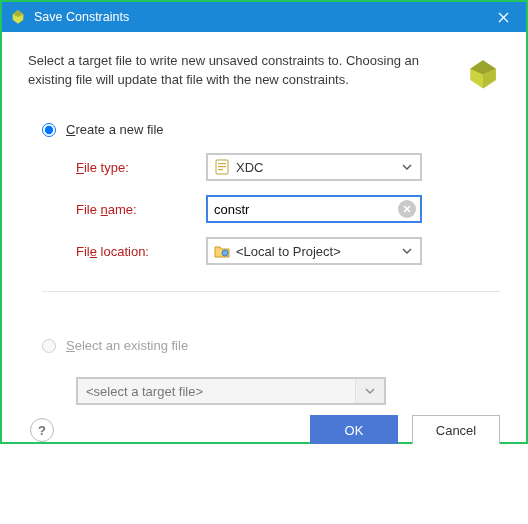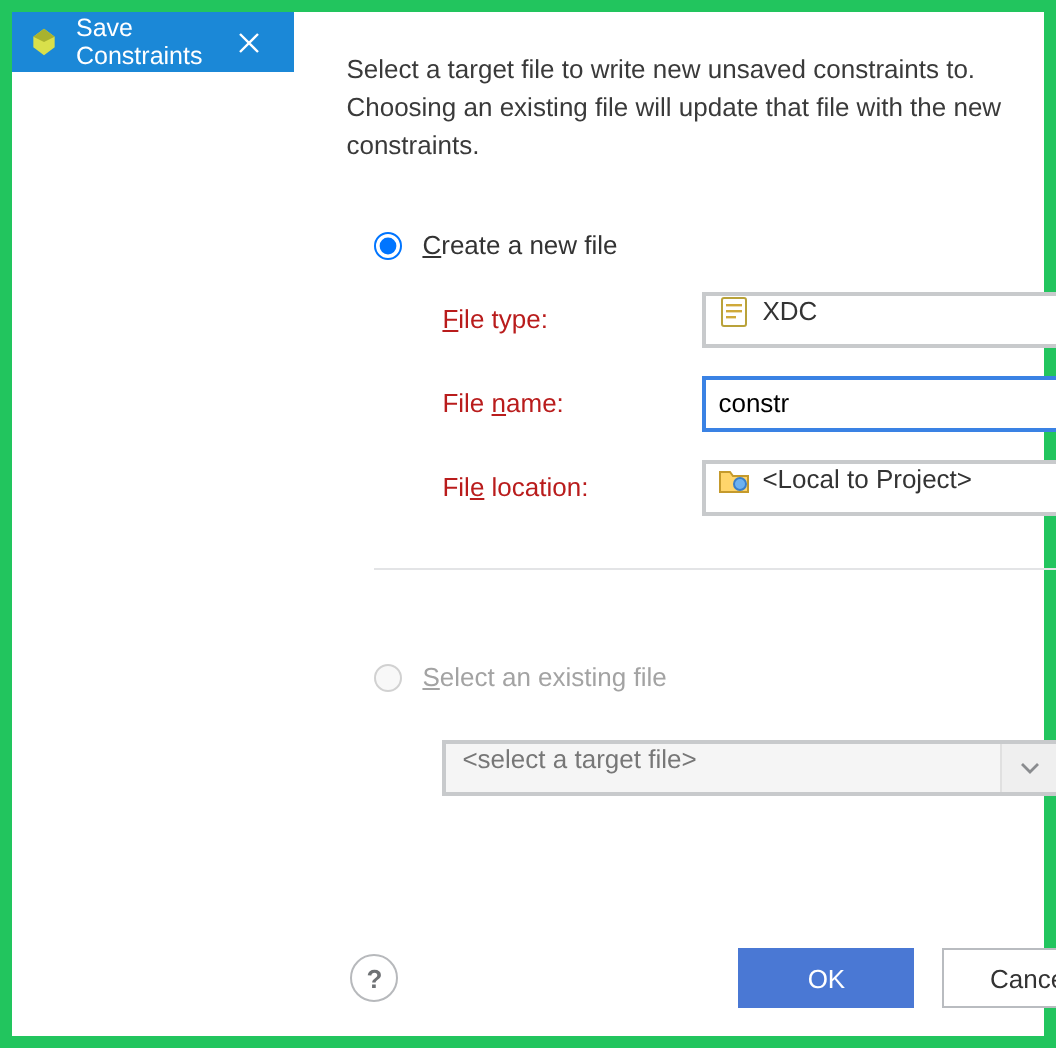--- a/index.html
+++ b/index.html
@@ -1,33 +1,33 @@
 <!DOCTYPE html>
 <html><head>
 <meta charset="utf-8">
 <style>
   html,body{margin:0;padding:0;font-family:"Segoe UI",Tahoma,sans-serif;font-size:13px;color:#333;background:#fff}
-  .window{width:528px;height:524px;border:6px solid #22c55e;box-sizing:border-box;display:flex;flex-direction:row}
+  .window{width:528px;height:444px;border:2px solid #22c55e;box-sizing:border-box;display:flex;flex-direction:column}
   .titlebar{height:30px;background:#1b88d7;color:#fff;display:flex;align-items:center;padding:0 0 0 8px}
   .titlebar .app-icon{width:16px;height:16px;margin-right:8px}
   .titlebar .title{flex:1;font-size:12.5px}
   .titlebar .close{width:46px;height:30px;display:flex;align-items:center;justify-content:center;cursor:pointer}
   .content{flex:1;padding:20px 26px 14px 26px;display:flex;flex-direction:column;box-sizing:border-box}
   .desc-row{display:flex;align-items:flex-start}
   .desc{line-height:1.45;color:#3a3a3a;flex:1}
   .big-logo{width:34px;height:34px;margin-left:14px;margin-top:4px;flex:none}
   .radio-row{display:flex;align-items:flex-end;margin-top:32px;margin-left:14px}
   .radio-row.disabled{color:#a3a3a3}
   .radio{width:14px;height:14px;margin:0 10px 0 0}
   .underline-first{}
   .underline-first::first-letter{text-decoration:underline}
   .form{margin:16px 0 0 48px}
   .form-row{display:flex;align-items:center;margin-bottom:14px}
   .form-row label{width:130px;color:#b91c1c}
-  .ctrl{flex:1;max-width:216px;height:28px;border:2px solid #c8cacc;background:#fff;display:flex;box-sizing:border-box;position:relative}
+  .ctrl{flex:1;max-width:216px;height:28px;border:2px solid #c8cacc;background:#fff;display:flex;align-items:center;box-sizing:border-box;position:relative}
   .ctrl.focused{border-color:#3a82e4}
   .ctrl .ic{width:16px;height:16px;margin:0 6px;flex:none;display:flex;align-items:center;justify-content:center}
   .ctrl .txt{flex:1;font-size:13px;color:#333;white-space:nowrap;overflow:hidden}
   .ctrl .chev{width:26px;height:100%;display:flex;align-items:center;justify-content:center;cursor:pointer}
   .ctrl input{border:none;outline:none;flex:1;font-size:13px;font-family:Liberation Sans, sans-serif;padding:0;margin-left:6px;background:transparent}
   .clear-btn{width:18px;height:18px;border-radius:50%;background:#c9c9c9;color:#fff;display:flex;align-items:center;justify-content:center;margin-right:4px;cursor:pointer;font-weight:bold;font-size:11px}
   .sep{height:1px;background:#e3e4e6;margin:12px 0 14px 14px}
   .select-file{margin:24px 0 0 48px}
   .select-file .ctrl{max-width:310px;background:#f5f5f5}
   .select-file .ctrl .txt{color:#777}

